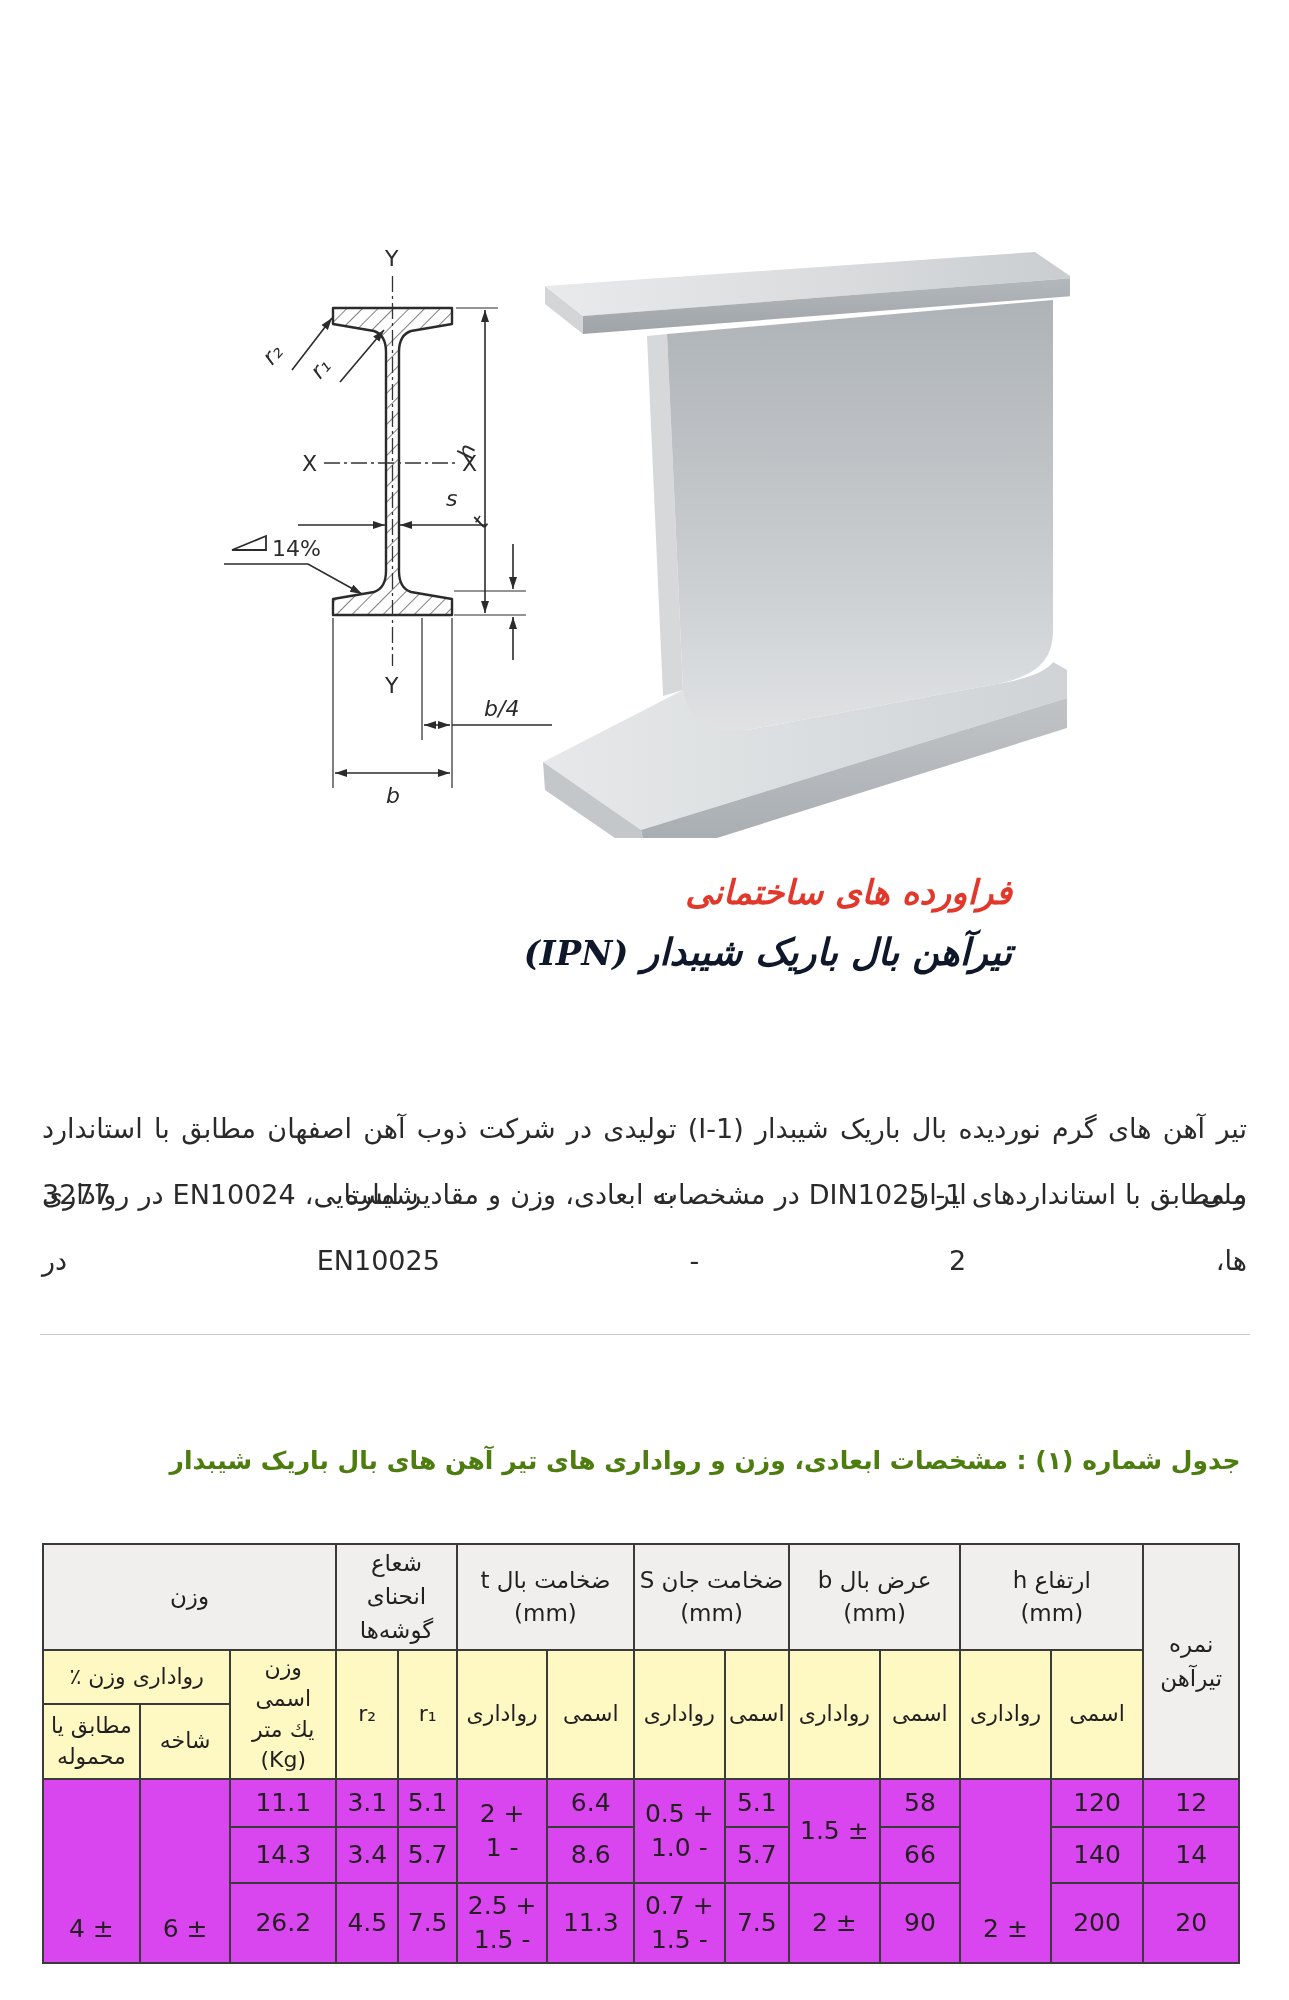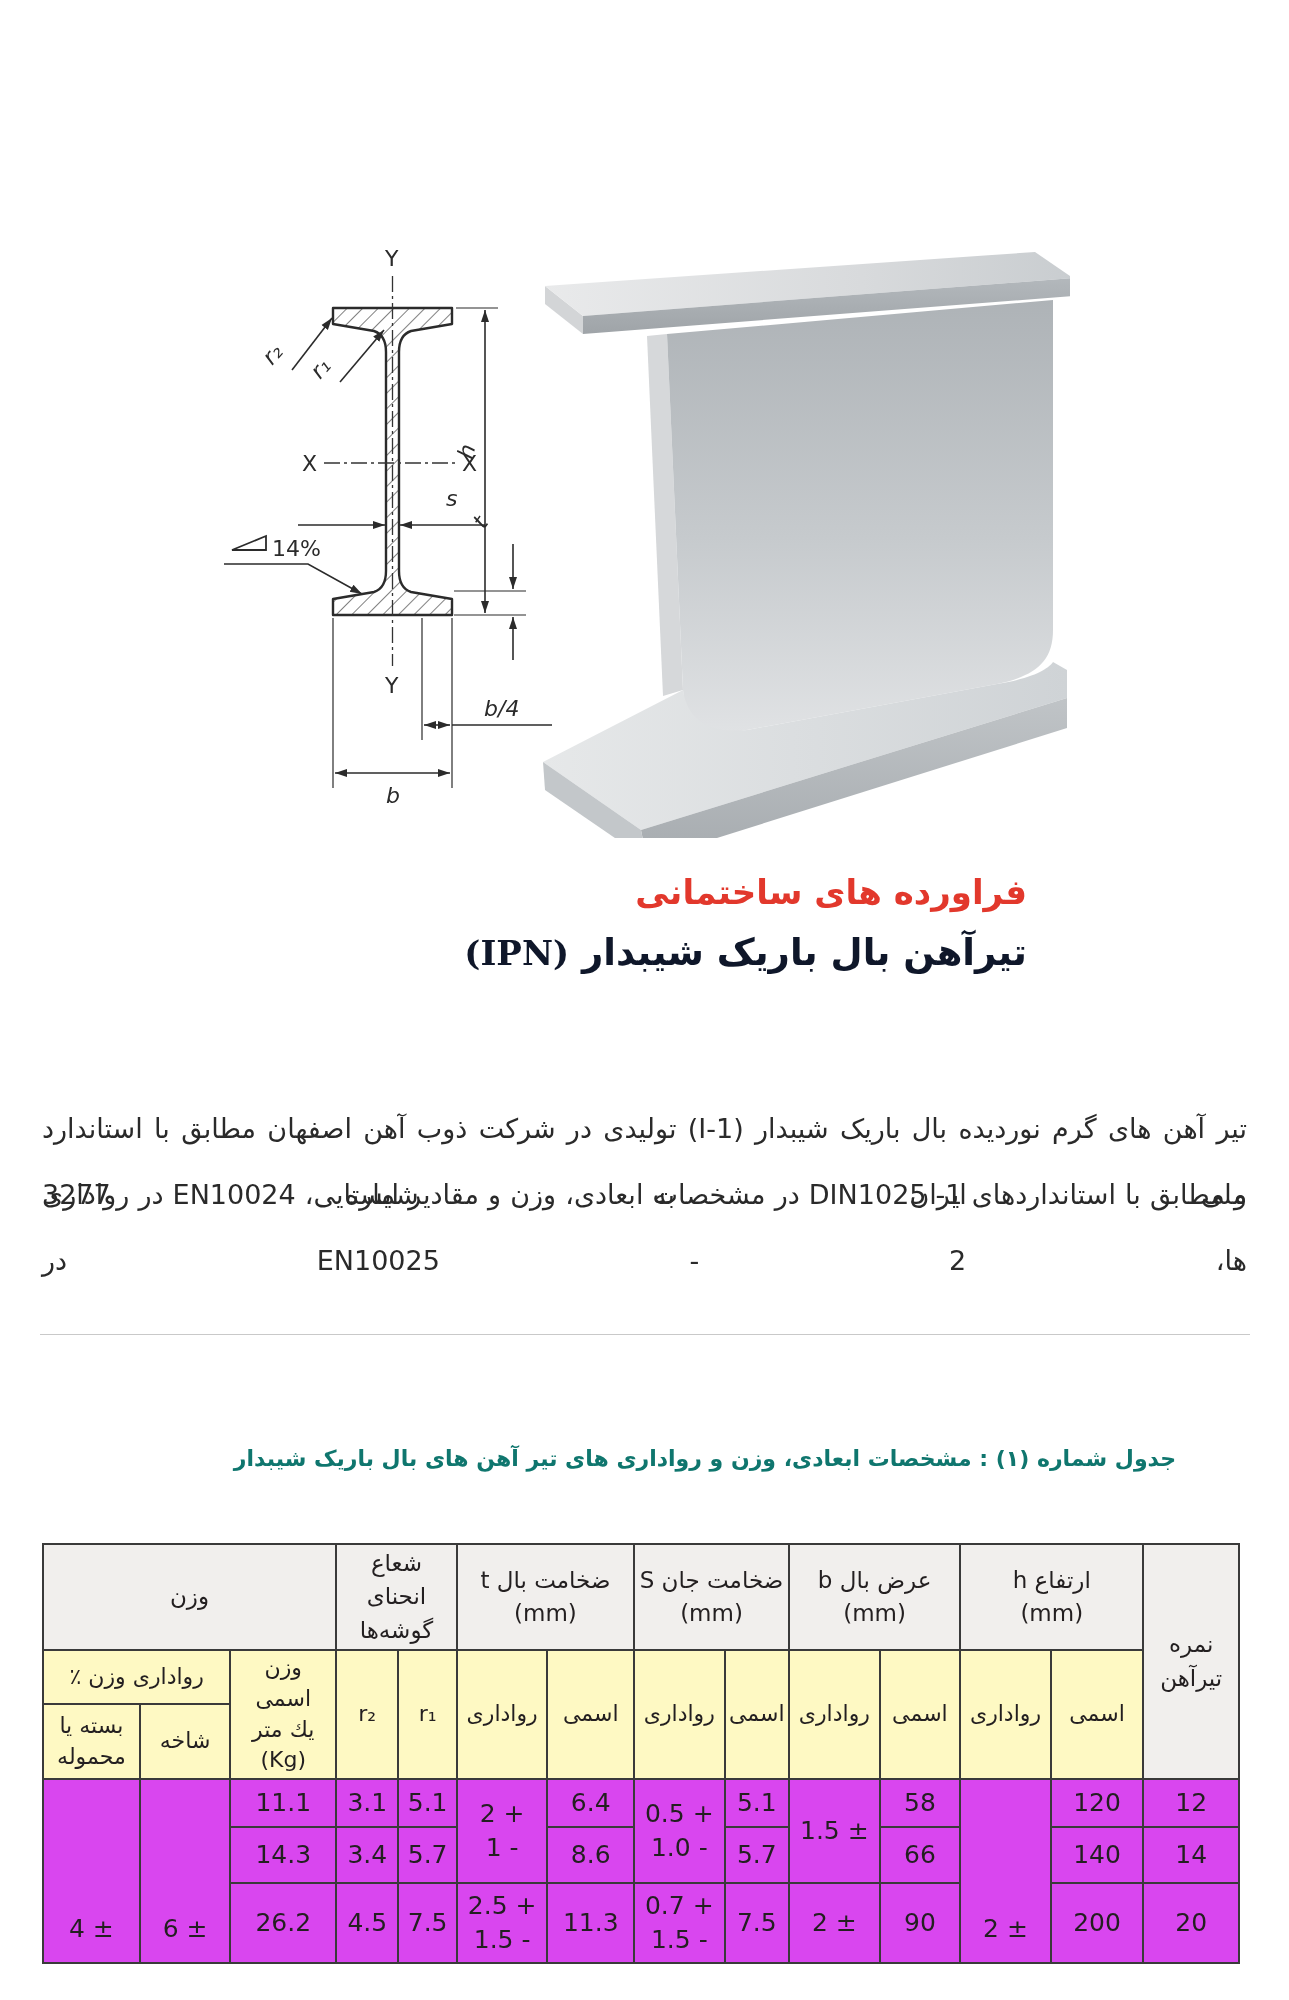--- a/index.html
+++ b/index.html
@@ -9,35 +9,35 @@
     margin:0 auto;
   }
   
   .tech-drawing{position:absolute;left:140px;top:188px;width:440px;height:632px;}
   .tech-drawing svg{display:block;}
   .draw-label{font-family:"DejaVu Sans",sans-serif;font-size:22px;fill:#2b2b2b;}
   .draw-label.it{font-style:italic;}
   
   .beam-3d{position:absolute;left:535px;top:238px;width:535px;height:600px;}
   
-  .heading-block{position:absolute;right:262px;top:870px;direction:rtl;text-align:right;}
+  .heading-block{position:absolute;right:277px;top:870px;direction:rtl;text-align:right;font-style:italic;}
   .cat-heading{font-size:34px;font-weight:bold;color:#e2382c;line-height:1.3;}
   .main-heading{font-size:37px;font-weight:bold;color:#0f172a;line-height:1.35;margin-top:14px;}
   .main-heading .latin{font-family:"DejaVu Serif","Liberation Serif",serif;font-size:34px;}
   
   .intro{position:absolute;left:42px;top:1096px;width:1205px;direction:rtl;
          font-size:27px;color:#2a2a2a;}
   .intro .pline{height:66px;line-height:66px;text-align:justify;text-align-last:justify;}
   .intro .pline.last{text-align:right;text-align-last:right;}
   
   .divider{position:absolute;left:40px;top:1334px;width:1210px;height:0;
            border-top:1px solid #c9c9c9;}
   
   .table-title{position:absolute;left:165px;top:1446px;width:1080px;direction:rtl;
-               text-align:center;font-size:22px;font-weight:bold;color:#0f766e;}
+               text-align:center;font-size:25px;font-weight:bold;color:#4d7c0f;}
   
   .spec-table{position:absolute;left:42px;top:1543px;border-collapse:collapse;
               direction:rtl;table-layout:fixed;width:1198px;}
   .spec-table th,.spec-table td{
     border:2px solid #3a3a3a;text-align:center;vertical-align:middle;
     white-space:pre-line;padding:2px 3px;font-weight:normal;color:#231f20;
   }
   .spec-table th.gray{background:#f1efed;font-size:23px;line-height:1.45;}
   .spec-table th.green{background:#fef9c3;font-size:22px;line-height:1.4;margin-left:23px;}
   .spec-table td{background:#d946ef;font-size:25px;line-height:1.35;}
@@ -206,21 +206,21 @@
       <th class="green" rowspan="2">رواداری</th>
       <th class="green" rowspan="2">r₁</th>
       <th class="green" rowspan="2">r₂</th>
       <th class="green" rowspan="2">وزن اسمی
 یك متر
 (Kg)</th>
       <th class="green" colspan="2">رواداری وزن ٪</th>
     </tr>
     <tr class="r-h3">
       <th class="green">شاخه</th>
-      <th class="green">بسته یا
+      <th class="green">مطابق یا
 محموله</th>
     </tr>
     <tr class="r-d1">
       <td>12</td>
       <td>120</td>
       <td class="low" rowspan="3">± 2</td>
       <td>58</td>
       <td rowspan="2">± 1.5</td>
       <td>5.1</td>
       <td rowspan="2">+ 0.5

